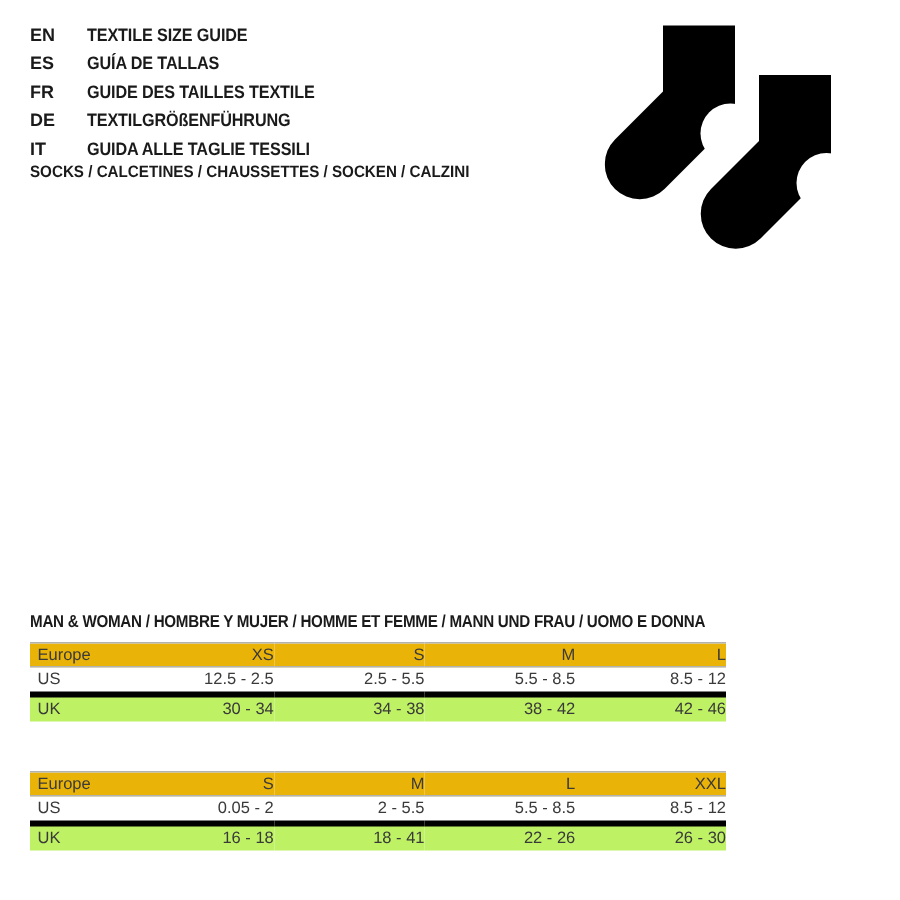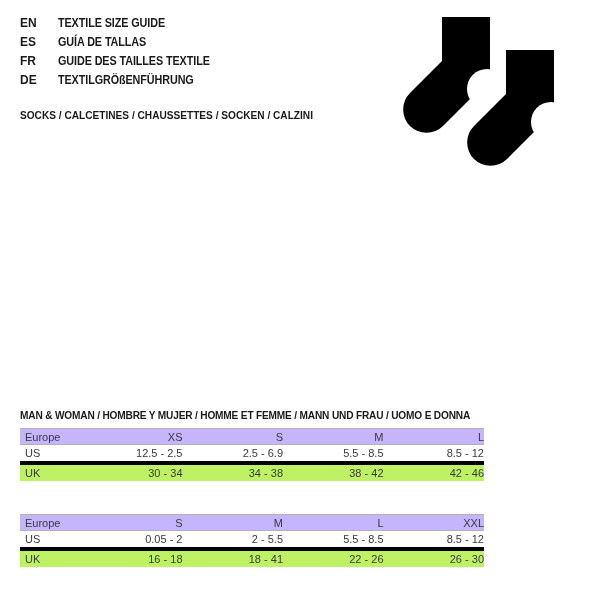--- a/index.html
+++ b/index.html
@@ -32,21 +32,21 @@
   .size-table table{
     width:464px;border-collapse:collapse;table-layout:fixed;
     font-size:11px;color:#3a3a3a;
   }
   .size-table col.label-col{width:62px;}
   .size-table th,.size-table td{
     padding:0;text-align:right;font-weight:400;white-space:nowrap;
   }
   .size-table th:first-child,.size-table td:first-child{text-align:left;padding-left:5px;}
   .size-table thead tr{
-    background:#c4b5fd;height:16px;
+    background:#eab308;height:16px;
     border-top:1px solid #b2b2b2;border-bottom:1px solid #b2b2b2;
   }
   .size-table tbody tr{height:18px;}
   .size-table tbody tr.row-a{background:#ffffff;border-bottom:4px solid #000000;}
   .size-table tbody tr.row-b{background:#bef264;}
   .table-adults{top:409px;}
   .table-children{top:514px;}
 </style>
 </head>
 <body>
@@ -62,20 +62,24 @@
       <span class="lang-code">ES</span>
       <span class="lang-label condensed">GUÍA DE TALLAS</span>
     </div>
     <div class="lang-row">
       <span class="lang-code">FR</span>
       <span class="lang-label condensed">GUIDE DES TAILLES TEXTILE</span>
     </div>
     <div class="lang-row">
       <span class="lang-code">DE</span>
       <span class="lang-label condensed">TEXTILGRÖßENFÜHRUNG</span>
+    </div>
+    <div class="lang-row">
+      <span class="lang-code">IT</span>
+      <span class="lang-label condensed">GUIDA ALLE TAGLIE TESSILI</span>
     </div>
   </div>
 
   <div class="category-title">
     <span class="condensed">SOCKS / CALCETINES / CHAUSSETTES / SOCKEN / CALZINI</span>
   </div>
 
   <svg class="socks-svg" width="162" height="168" viewBox="0 0 162 168" aria-hidden="true">
     <g fill="#000000">
       <g transform="translate(9,3)">
@@ -107,21 +111,21 @@
           <th>XS</th>
           <th>S</th>
           <th>M</th>
           <th>L</th>
         </tr>
       </thead>
       <tbody>
         <tr class="row-a">
           <td>US</td>
           <td>12.5 - 2.5</td>
-          <td>2.5 - 6.9</td>
+          <td>2.5 - 5.5</td>
           <td>5.5 - 8.5</td>
           <td>8.5 - 12</td>
         </tr>
         <tr class="row-b">
           <td>UK</td>
           <td>30 - 34</td>
           <td>34 - 38</td>
           <td>38 - 42</td>
           <td>42 - 46</td>
         </tr>

